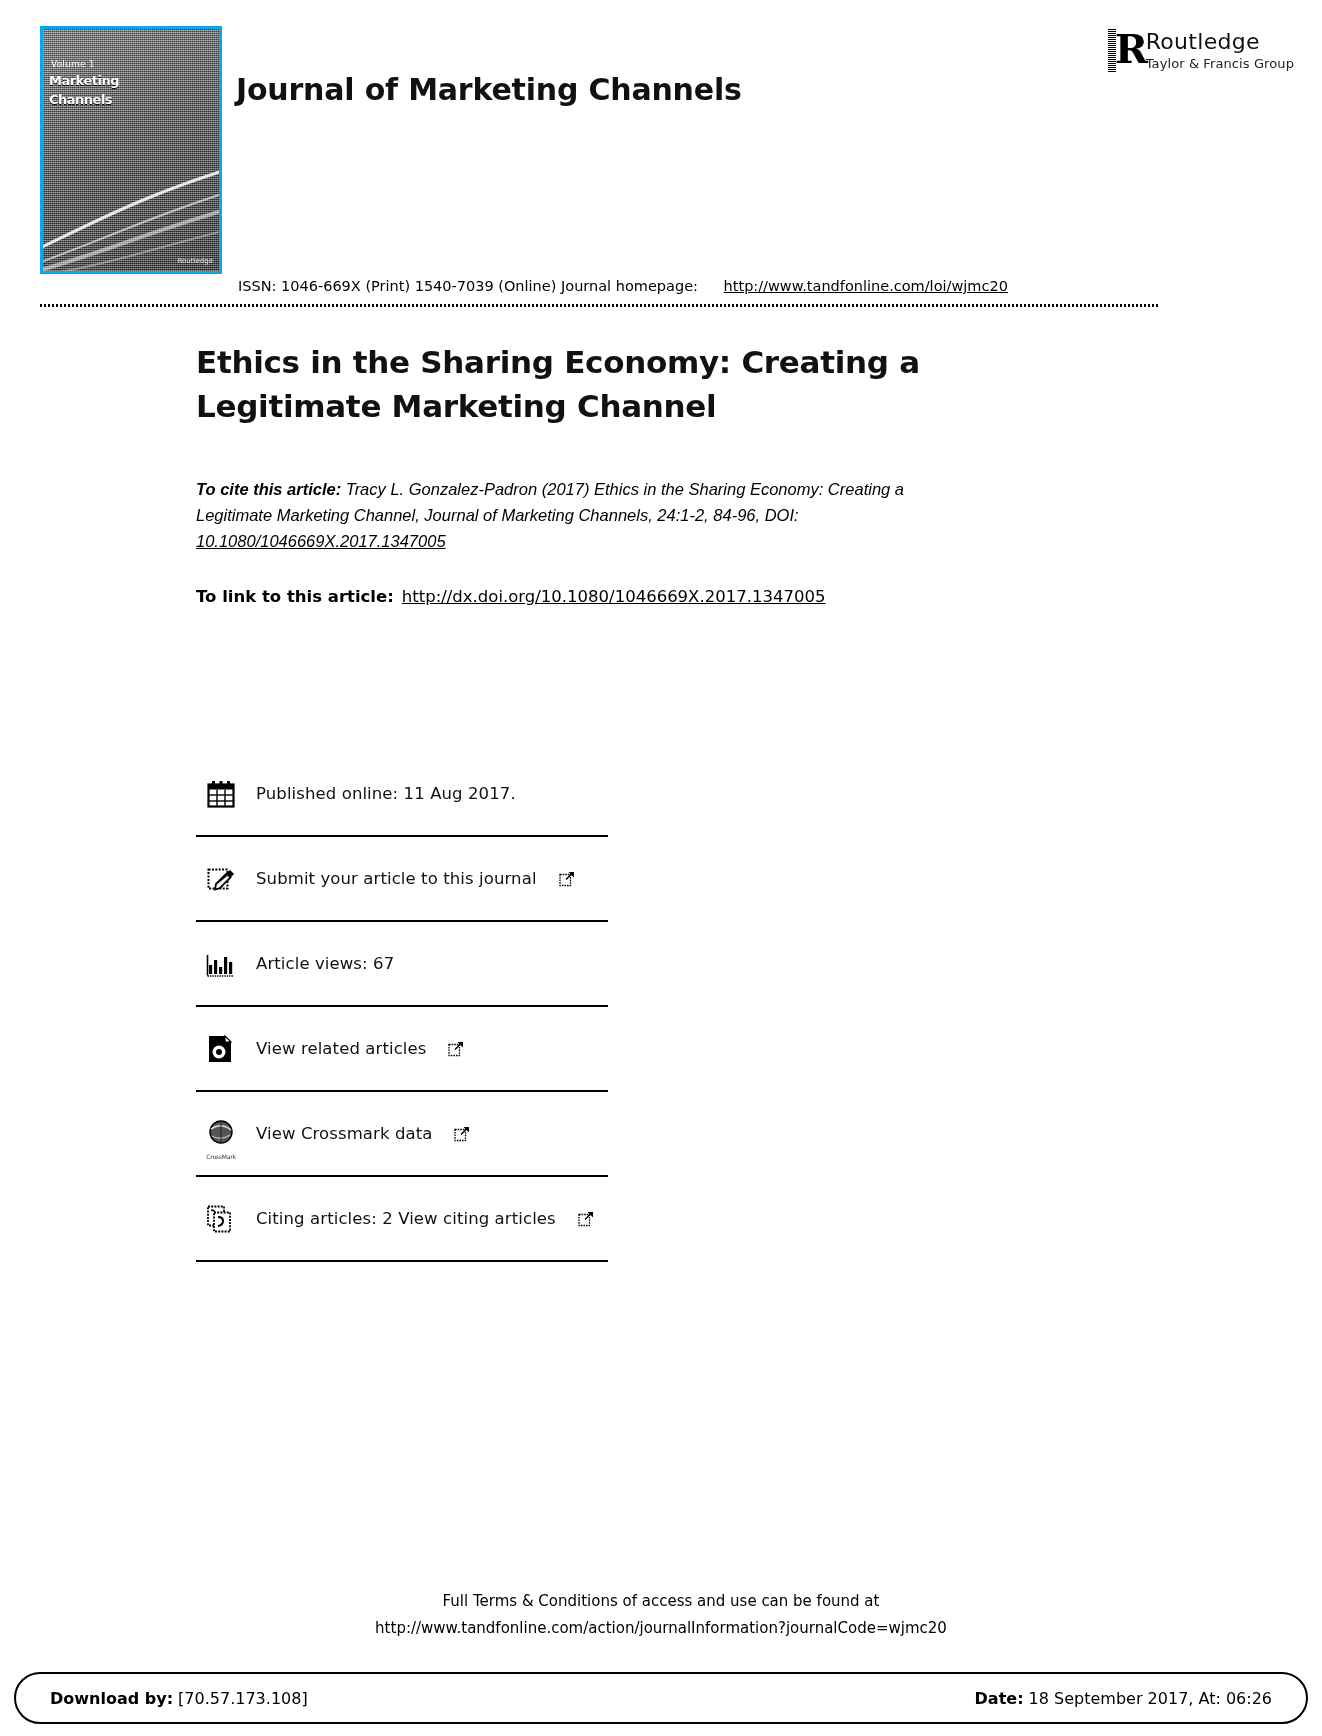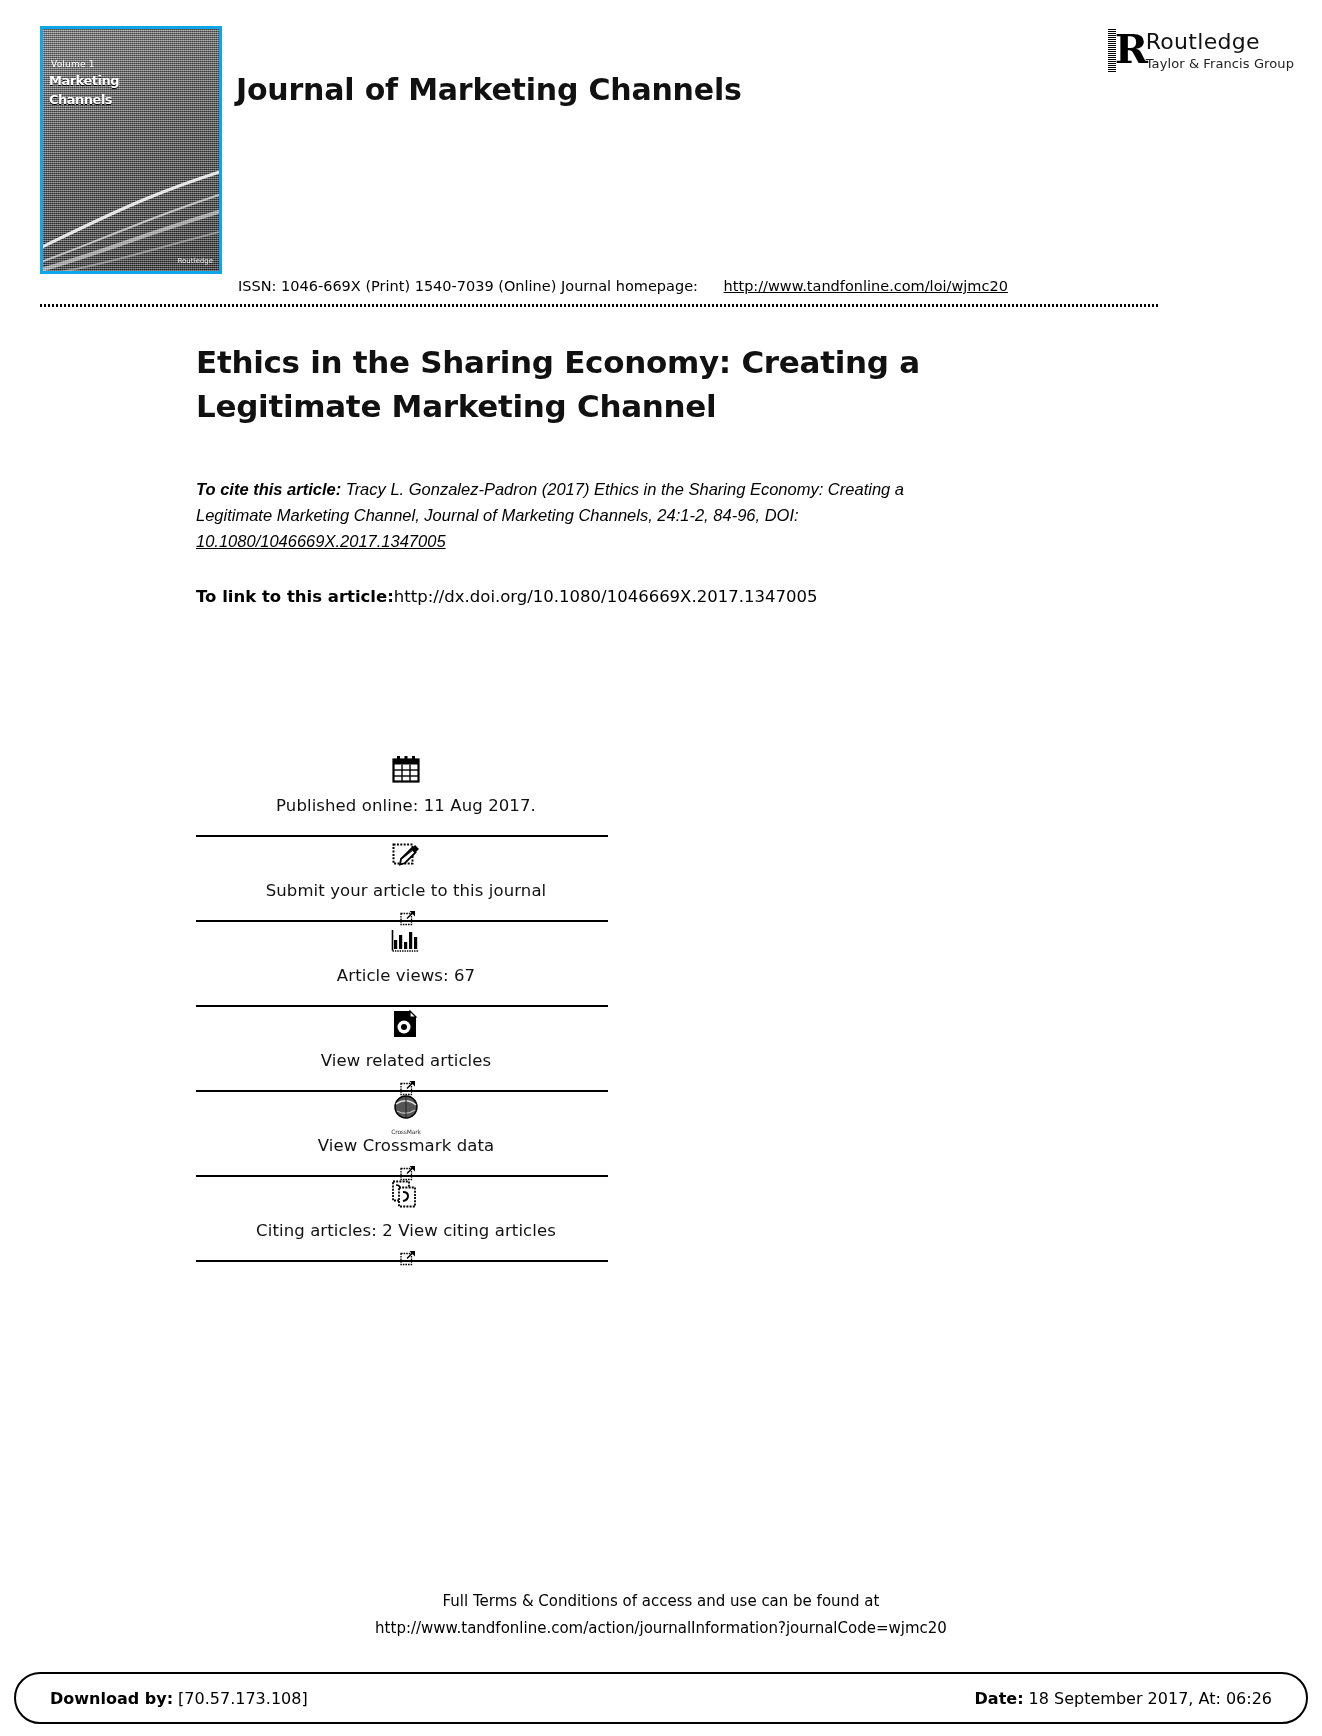--- a/index.html
+++ b/index.html
@@ -205,37 +205,37 @@
   }
 
   .link-block {
     margin-top: 30px;
     font-size: 16.5px;
     line-height: 26px;
     color: #000;
   }
   .link-block b { font-weight: bold; }
   .link-block .url {
-    margin-left: 0;
+    text-decoration: underline;
+    margin-left: 8px;
   }
 
   
   .actions {
     position: absolute;
     left: 196px;
     top: 752px;
     width: 412px;
   }
   .action-row {
     display: flex;
     align-items: center;
     height: 83px;
-    gap: 10px;
+    gap: 18px;
     padding-left: 8px;
-    flex-direction: column;
   }
   .action-sep {
     height: 0;
     border-top: 2px solid #000;
     width: 412px;
   }
   .action-label {
     font-size: 16.5px;
     color: #111;
     letter-spacing: .1px;

